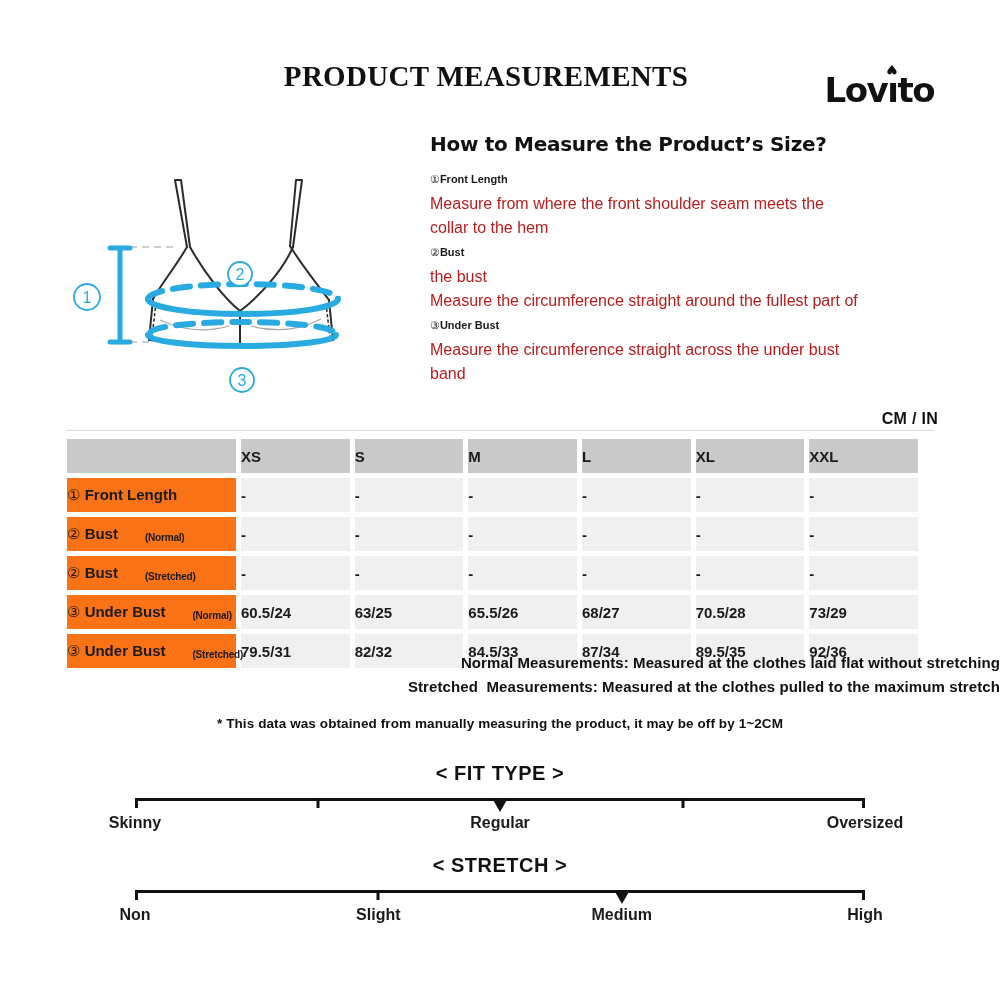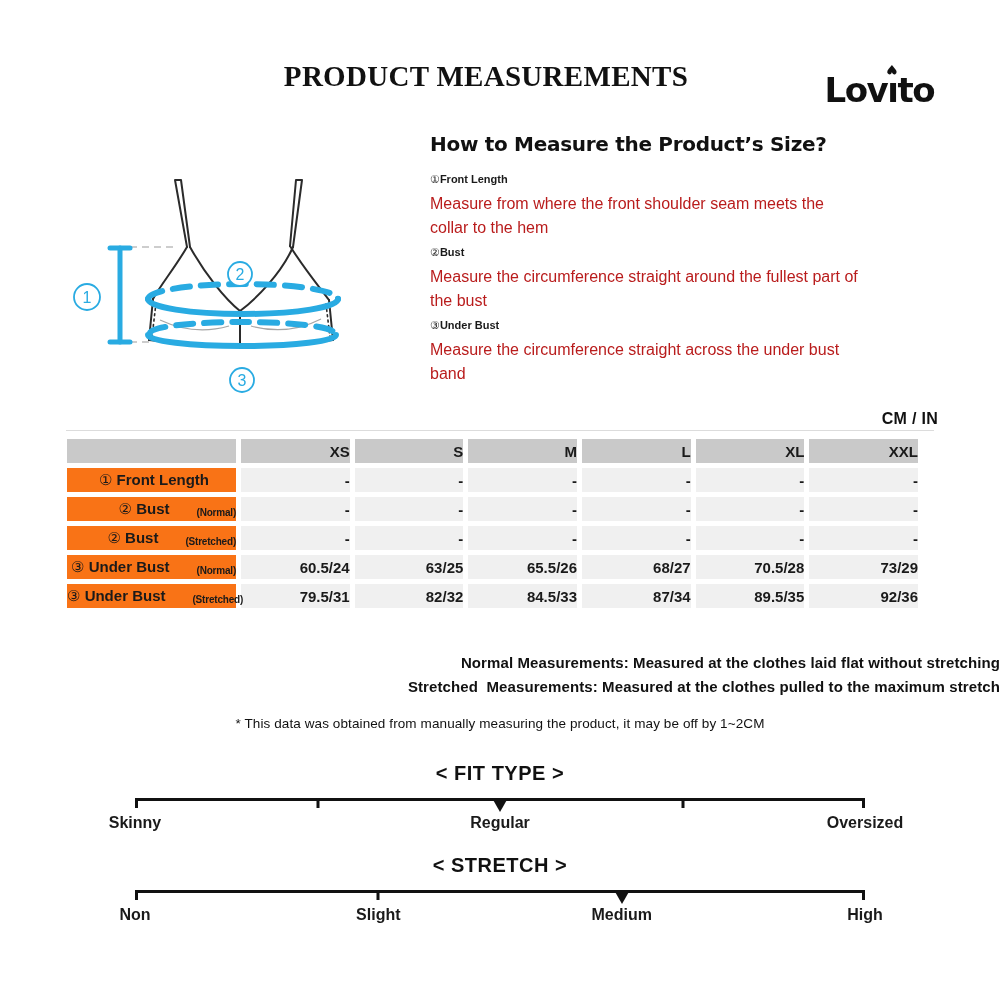--- a/index.html
+++ b/index.html
@@ -36,40 +36,40 @@
   
   .unit-label { position: absolute; top: 410px; right: 62px; font-size: 16px; font-weight: 700; letter-spacing: 0.3px; }
   .table-rule { position: absolute; top: 430px; left: 66px; width: 868px; height: 1px; background: #dcdcdc; }
 
   table.size-table {
     position: absolute; top: 434px; left: 62px;
     border-collapse: separate; border-spacing: 5px;
     table-layout: fixed; width: 861px;
   }
   table.size-table th, table.size-table td {
-    height: 24px; text-align: right; vertical-align: middle;
+    height: 34px; text-align: left; vertical-align: middle;
     font-size: 15px; padding: 0;
   }
   table.size-table col.c-label { width: 168px; }
   table.size-table col.c-size  { width: 108px; }
   th.col-head, th.corner { background: #c9c9c9; font-weight: 700; color: #1a1a1a; }
   th.row-label {
     background: #f97316; text-align: left; font-weight: 700; color: #1a1a1a;
     padding-left: 8px; white-space: nowrap;
   }
   th.row-label .circ { font-weight: 400; font-size: 15px; }
   th.row-label .sub { font-size: 10px; font-weight: 700; position: relative; top: 2px; letter-spacing: -0.2px; padding-left: 27px; }
   td.val { background: #f0f0f0; font-weight: 700; color: #1a1a1a; }
 
   
   .notes { position: absolute; top: 651px; left: 0; width: 1000px; text-align: right; }
   .notes .note-line { font-size: 15px; font-weight: 700; line-height: 24px; white-space: pre-wrap; letter-spacing: 0.1px; }
   .disclaimer {
     position: absolute; top: 716px; left: 0; width: 1000px; text-align: center;
-    font-size: 13.5px; font-weight: 400; letter-spacing: 0.1px;
+    font-size: 13.5px; font-weight: 700; letter-spacing: 0.1px;
   }
 
   
   .scale { position: absolute; left: 0; width: 1000px; }
   .scale-title { text-align: center; font-size: 20px; font-weight: 800; letter-spacing: 0.5px; margin-bottom: 13px; }
   .scale-track { position: absolute; left: 135px; width: 730px; height: 3px; background: #111; }
   .tick { position: absolute; top: 0; width: 3px; height: 10px; background: #111; transform: translateX(-50%); }
   .tick.t-start { left: 0; transform: none; }
   .tick.t-end { left: 100%; transform: translateX(-100%); }
   .marker {
@@ -94,22 +94,22 @@
   <div class="howto-heading">How to Measure the Product’s Size?</div>
 
   <div>
     <div class="howto-item-name"><span class="circ">①</span><span>Front Length</span></div>
     <span class="howto-desc">Measure from where the front shoulder seam meets the</span>
     <span class="howto-desc">collar to the hem</span>
   </div>
 
   <div>
     <div class="howto-item-name"><span class="circ">②</span><span>Bust</span></div>
+    <span class="howto-desc">the bust</span>
     <span class="howto-desc">Measure the circumference straight around the fullest part of</span>
-    <span class="howto-desc">the bust</span>
   </div>
 
   <div>
     <div class="howto-item-name"><span class="circ">③</span><span>Under Bust</span></div>
     <span class="howto-desc">Measure the circumference straight across the under bust</span>
     <span class="howto-desc">band</span>
   </div>
 </div>
 
 <svg class="diagram" viewBox="0 0 370 250" xmlns="http://www.w3.org/2000/svg">

